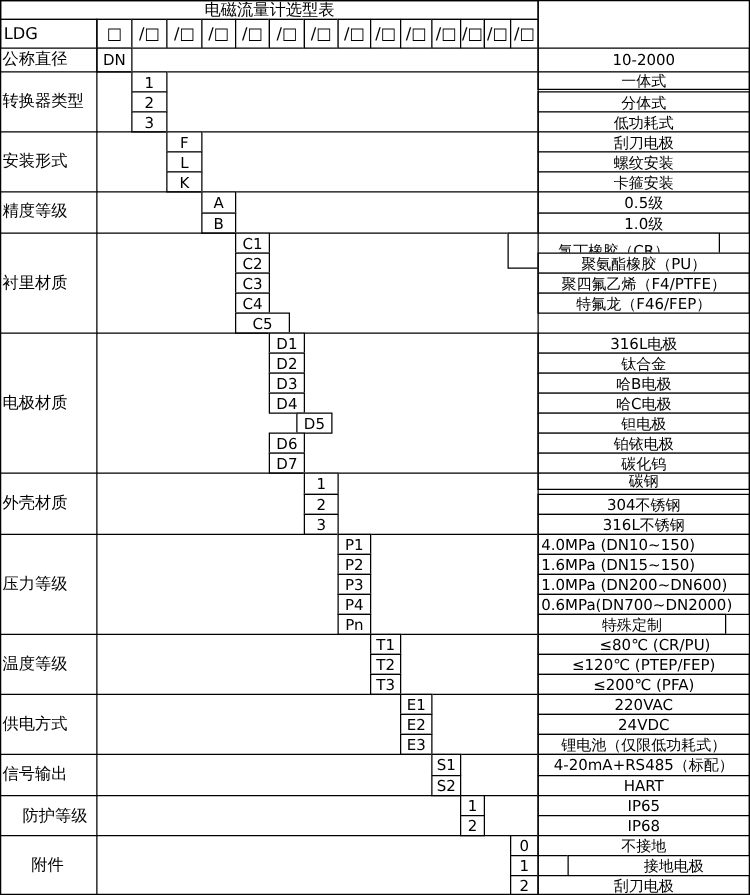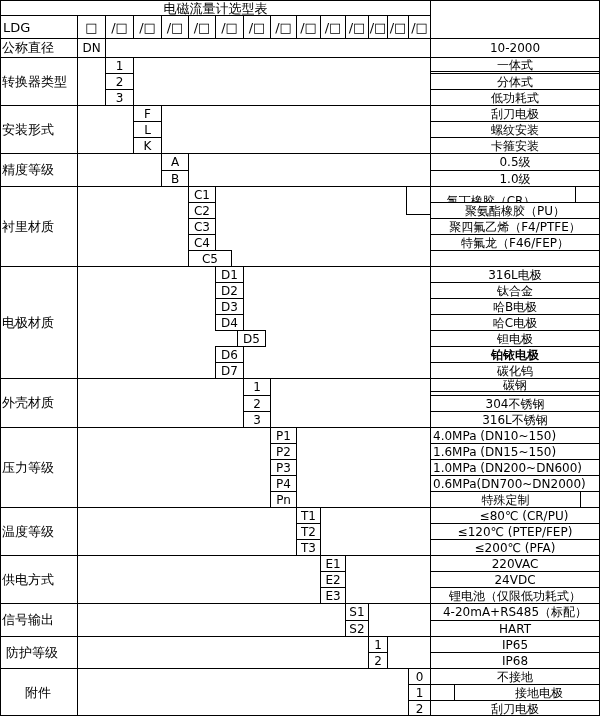--- a/index.html
+++ b/index.html
@@ -86,21 +86,21 @@
     <div class="cell" style="left: 430px; top: 266px; width: 170px; height: 17px;">316L电极</div>
     <div class="cell" style="left: 215px; top: 282px; width: 29px; height: 17px;">D2</div>
     <div class="cell" style="left: 430px; top: 282px; width: 170px; height: 17px;">钛合金</div>
     <div class="cell" style="left: 215px; top: 298px; width: 29px; height: 17px;">D3</div>
     <div class="cell" style="left: 430px; top: 298px; width: 170px; height: 17px;">哈B电极</div>
     <div class="cell" style="left: 215px; top: 314px; width: 29px; height: 17px;">D4</div>
     <div class="cell" style="left: 430px; top: 314px; width: 170px; height: 17px;">哈C电极</div>
     <div class="cell" style="left: 215px; top: 330px; width: 29px; height: 17px; margin-left: 22px;">D5</div>
     <div class="cell" style="left: 430px; top: 330px; width: 170px; height: 17px;">钽电极</div>
     <div class="cell" style="left: 215px; top: 346px; width: 29px; height: 17px;">D6</div>
-    <div class="cell" style="left: 430px; top: 346px; width: 170px; height: 17px; font-weight: bold;">铂铱电极</div>
+    <div class="cell" style="left: 430px; top: 346px; width: 170px; height: 17px;">铂铱电极</div>
     <div class="cell" style="left: 215px; top: 362px; width: 29px; height: 17px;">D7</div>
     <div class="cell" style="left: 430px; top: 362px; width: 170px; height: 17px;">碳化钨</div>
     <div class="cell noborder lbl" style="left: 0px; top: 378px; width: 76px; height: 48px;">外壳材质</div>
     <div class="hline" style="left: 0px; top: 378px; width: 431px; height: 1px;"></div>
     <div class="cell" style="left: 243px; top: 378px; width: 28px; height: 18px;">1</div>
     <div class="cell" style="left: 430px; top: 378px; width: 170px; height: 14px;">碳钢</div>
     <div class="cell" style="left: 243px; top: 395px; width: 28px; height: 17px;">2</div>
     <div class="cell" style="left: 430px; top: 395px; width: 170px; height: 17px;">304不锈钢</div>
     <div class="cell" style="left: 243px; top: 411px; width: 28px; height: 17px;">3</div>
     <div class="cell" style="left: 430px; top: 411px; width: 170px; height: 17px;">316L不锈钢</div>
@@ -131,21 +131,21 @@
     <div class="cell" style="left: 320px; top: 571px; width: 26px; height: 17px;">E2</div>
     <div class="cell" style="left: 430px; top: 571px; width: 170px; height: 17px;">24VDC</div>
     <div class="cell" style="left: 320px; top: 587px; width: 26px; height: 17px;">E3</div>
     <div class="cell" style="left: 430px; top: 587px; width: 170px; height: 17px;">锂电池（仅限低功耗式）</div>
     <div class="cell noborder lbl" style="left: 0px; top: 603px; width: 76px; height: 32px; border-radius: 14px;">信号输出</div>
     <div class="hline" style="left: 0px; top: 603px; width: 431px; height: 1px;"></div>
     <div class="cell" style="left: 345px; top: 603px; width: 24px; height: 18px;">S1</div>
     <div class="cell" style="left: 430px; top: 603px; width: 170px; height: 18px;">4-20mA+RS485（标配）</div>
     <div class="cell" style="left: 345px; top: 620px; width: 24px; height: 17px;">S2</div>
     <div class="cell" style="left: 430px; top: 620px; width: 170px; height: 17px;">HART</div>
-    <div class="cell noborder lbl" style="left: 4px; top: 636px; width: 76px; height: 32px; font-family: Liberation Serif, serif;">防护等级</div>
+    <div class="cell noborder lbl" style="left: 16px; top: 636px; width: 76px; height: 32px; font-family: Liberation Serif, serif;">防护等级</div>
     <div class="hline" style="left: 0px; top: 636px; width: 431px; height: 1px;"></div>
     <div class="cell" style="left: 368px; top: 636px; width: 20px; height: 17px;">1</div>
     <div class="cell" style="left: 430px; top: 636px; width: 170px; height: 17px;">IP65</div>
     <div class="cell" style="left: 368px; top: 652px; width: 20px; height: 17px;">2</div>
     <div class="cell" style="left: 430px; top: 652px; width: 170px; height: 17px; text-align: center;">IP68</div>
     <div class="cell noborder lbl center" style="left: 0px; top: 668px; width: 76px; height: 48px;">附件</div>
     <div class="hline" style="left: 0px; top: 668px; width: 431px; height: 1px;"></div>
     <div class="cell" style="left: 408px; top: 668px; width: 23px; height: 17px;">0</div>
     <div class="cell" style="left: 430px; top: 668px; width: 170px; height: 17px;">不接地</div>
     <div class="cell" style="left: 408px; top: 684px; width: 23px; height: 17px;">1</div>

